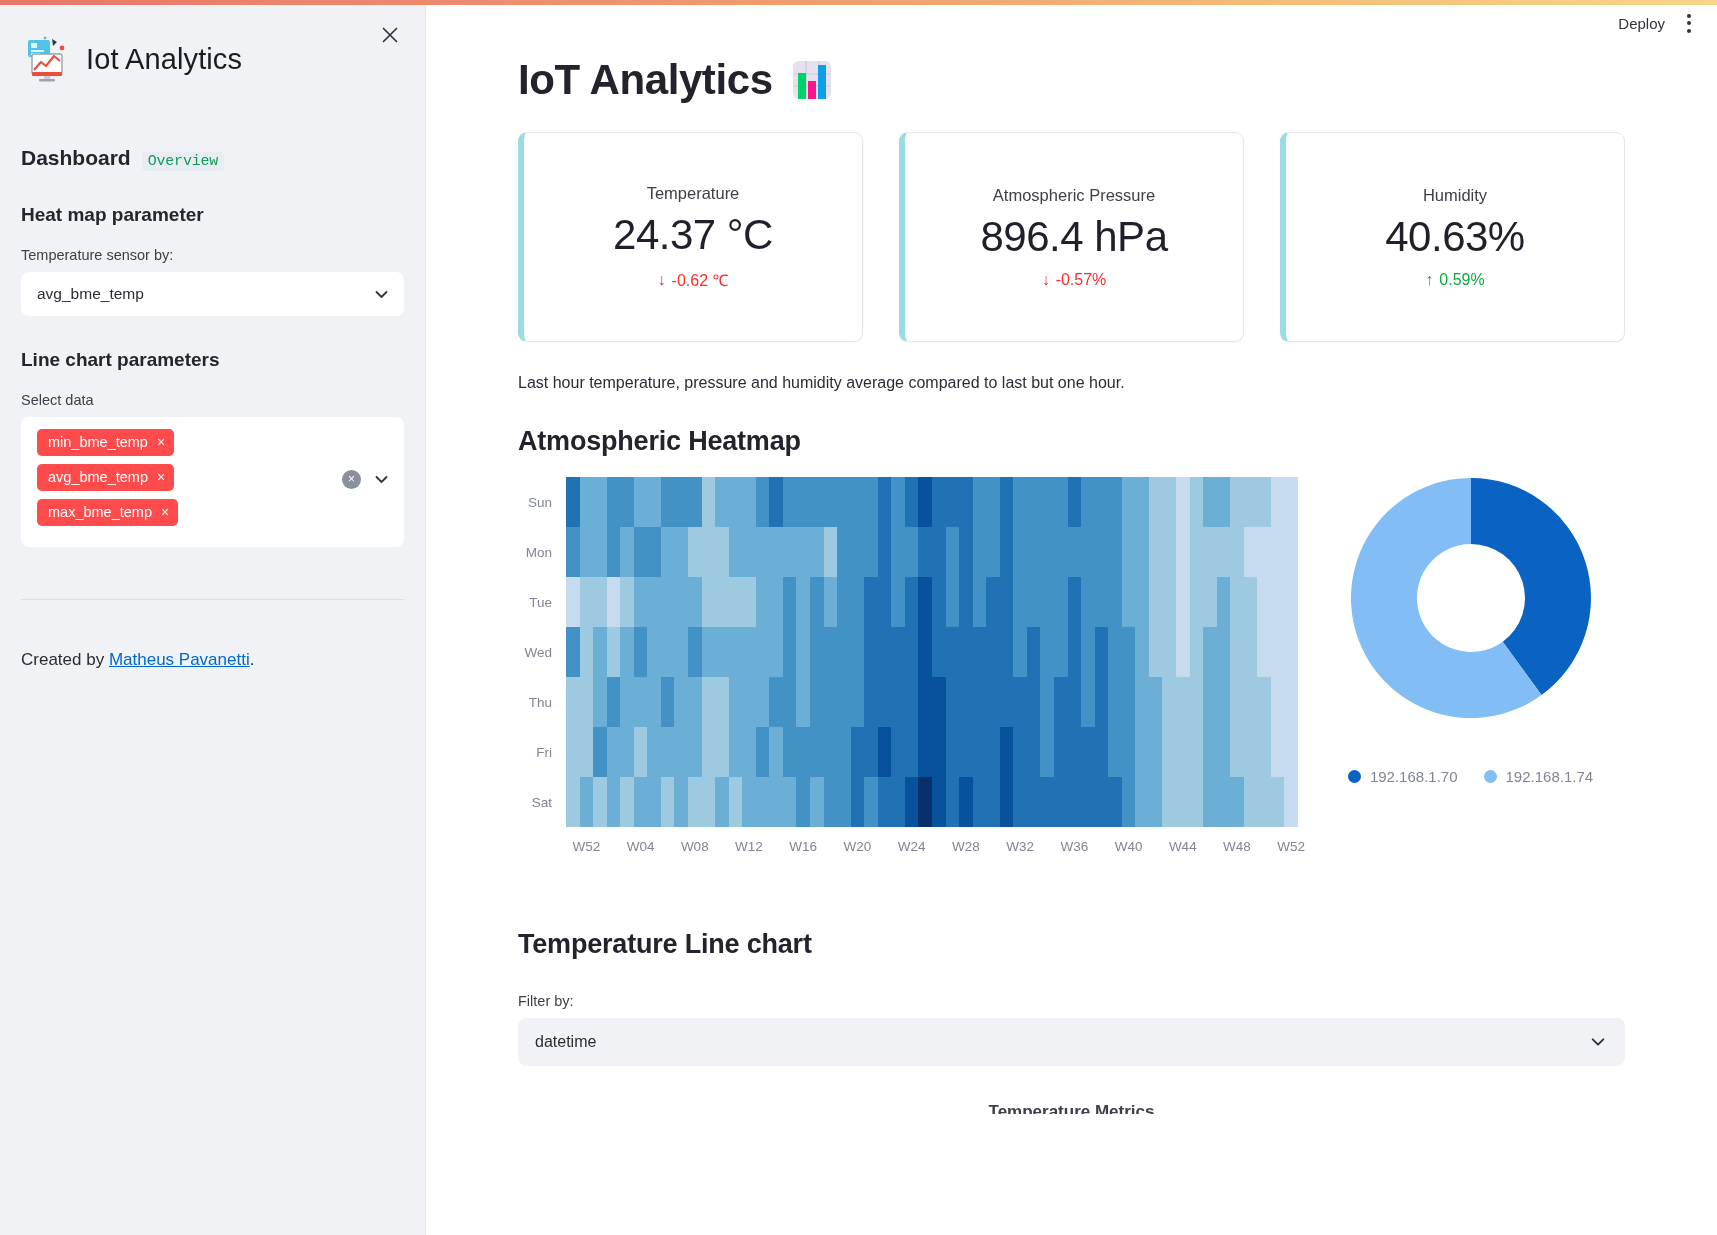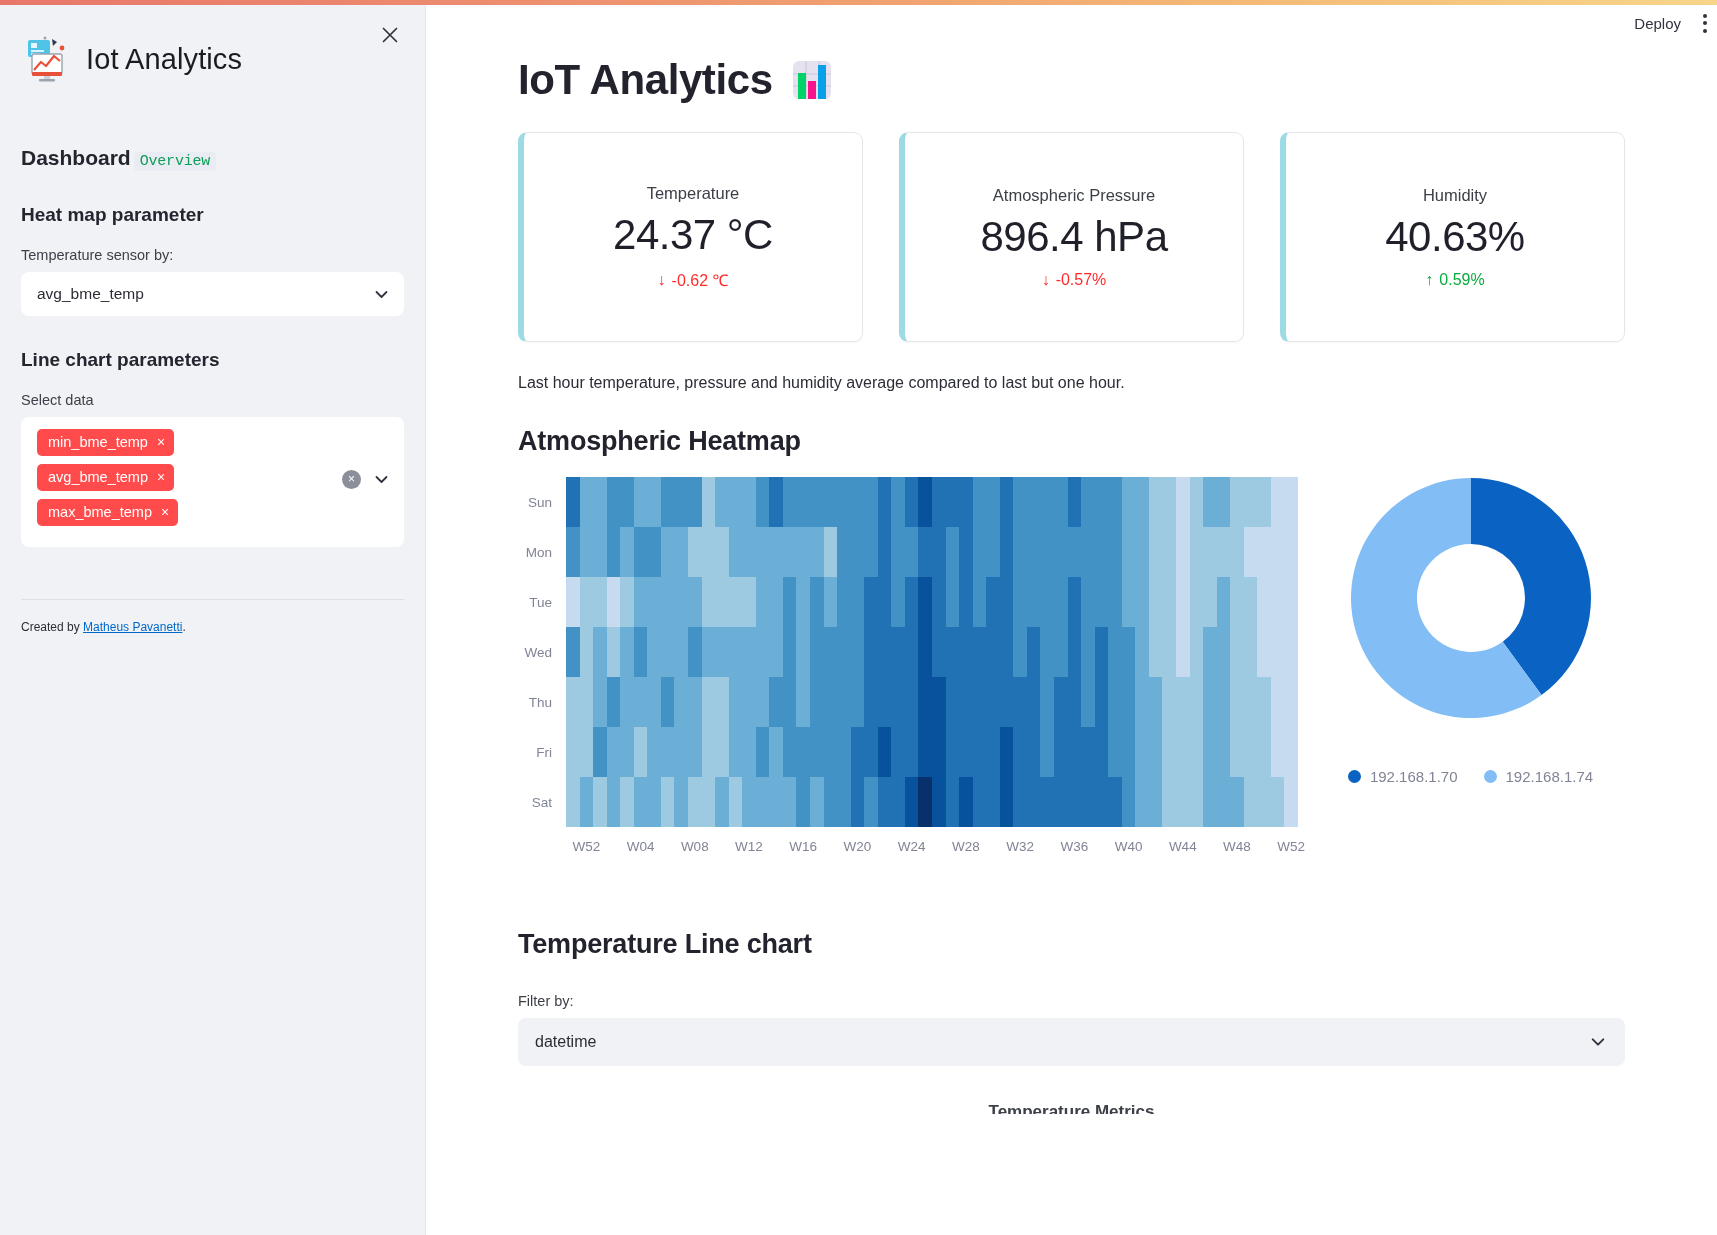--- a/index.html
+++ b/index.html
@@ -38,21 +38,21 @@
 
   .brand {
     display: flex; align-items: center; gap: 14px;
     padding-top: 34px; padding-left: 1px;
   }
   .brand-icon { width: 50px; height: 50px; position: relative; flex: 0 0 50px; }
   .brand-title {
     font-size: 29px; font-weight: 400; color: #1b1b23; letter-spacing: .1px;
   }
 
-  .dash-row { display: flex; align-items: baseline; gap: 3px; margin-top: 62px; }
+  .dash-row { display: flex; align-items: baseline; gap: 11px; margin-top: 62px; }
   .dash-title { font-size: 21px; font-weight: 700; color: #24262f; }
   .dash-badge {
     font-family: "Liberation Mono", monospace;
     font-size: 15px; color: #0f9d58; background: #e9ecf2;
     padding: 1px 6px; border-radius: 4px; letter-spacing: -.2px;
   }
 
   .section-h { font-size: 19px; font-weight: 700; color: #24262f; margin-top: 33px; }
   .field-label { font-size: 14.5px; color: #3d4048; margin-top: 21px; margin-bottom: 9px; }
 
@@ -78,31 +78,31 @@
   }
   .tag-x { font-size: 14px; line-height: 1; opacity: .95; cursor: pointer; }
   .ms-ctrls { display: flex; align-items: center; gap: 12px; padding-top: 41px; }
   .clear-all {
     width: 19px; height: 19px; border-radius: 50%; background: #8b8f9a;
     color: #ffffff; font-size: 12px; line-height: 19px; text-align: center;
     cursor: pointer; font-family: "Liberation Sans", sans-serif;
   }
 
   .divider { height: 1px; background: #dcdfe6; margin-top: 52px; }
-  .credit { font-size: 12px; color: #2b2d36; margin-top: 20px; }
+  .credit { font-size: 17px; color: #2b2d36; margin-top: 50px; }
   .credit a { color: #0068c9; text-decoration: underline; }
 
   
   .main {
     position: relative; flex: 1; height: 1235px; background: #ffffff;
     overflow: hidden;
   }
   .main-header {
     position: absolute; top: 0; right: 0; height: 46px;
-    display: flex; align-items: center; gap: 18px; padding-right: 6px;
+    display: flex; align-items: center; gap: 18px; padding-right: 22px;
   }
   .deploy-btn { font-size: 15px; color: #31333f; cursor: pointer; }
   .kebab { display: flex; flex-direction: column; gap: 3.5px; cursor: pointer; padding: 4px; }
   .kebab i { width: 4px; height: 4px; border-radius: 50%; background: #31333f; display: block; }
 
   .content { padding: 56px 92px 0 92px; }
 
   .page-title {
     font-size: 42px; font-weight: 700; color: #22232c; letter-spacing: -.4px;
     display: flex; align-items: center; gap: 16px; margin-bottom: 28px;

